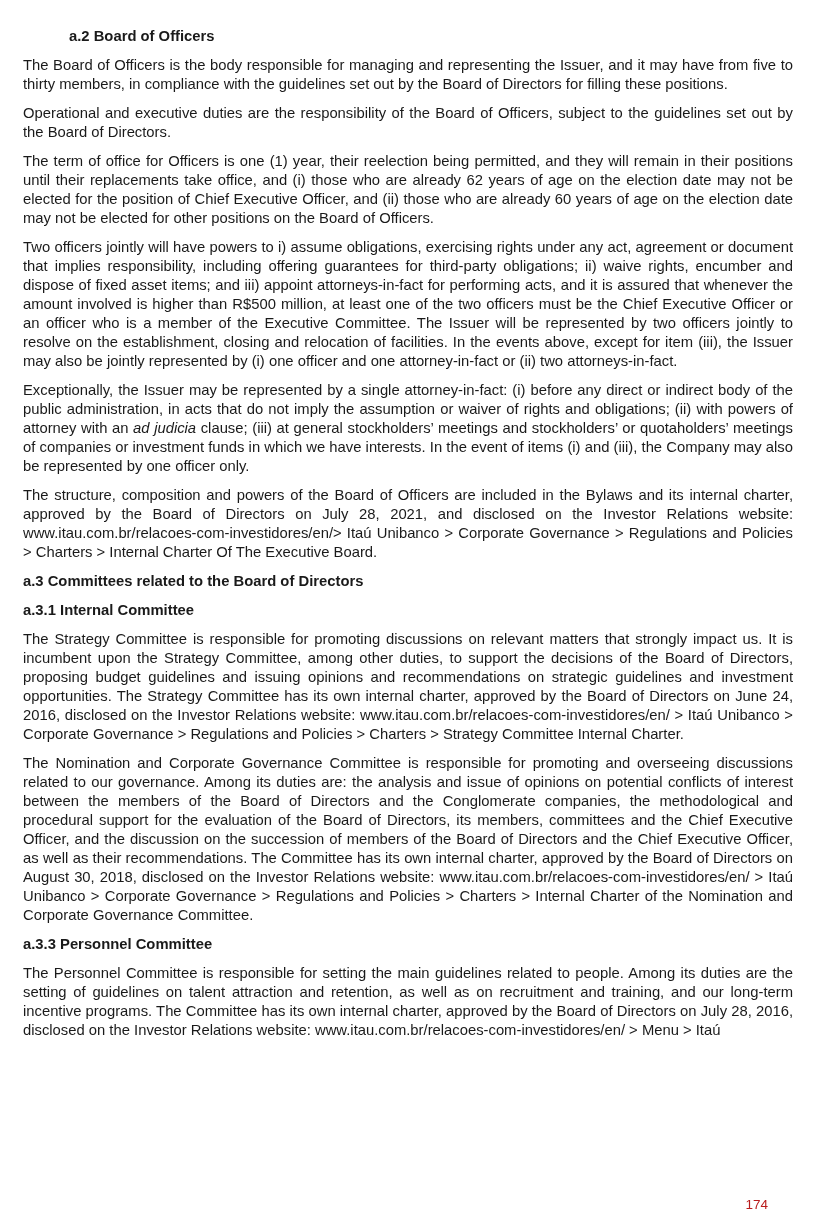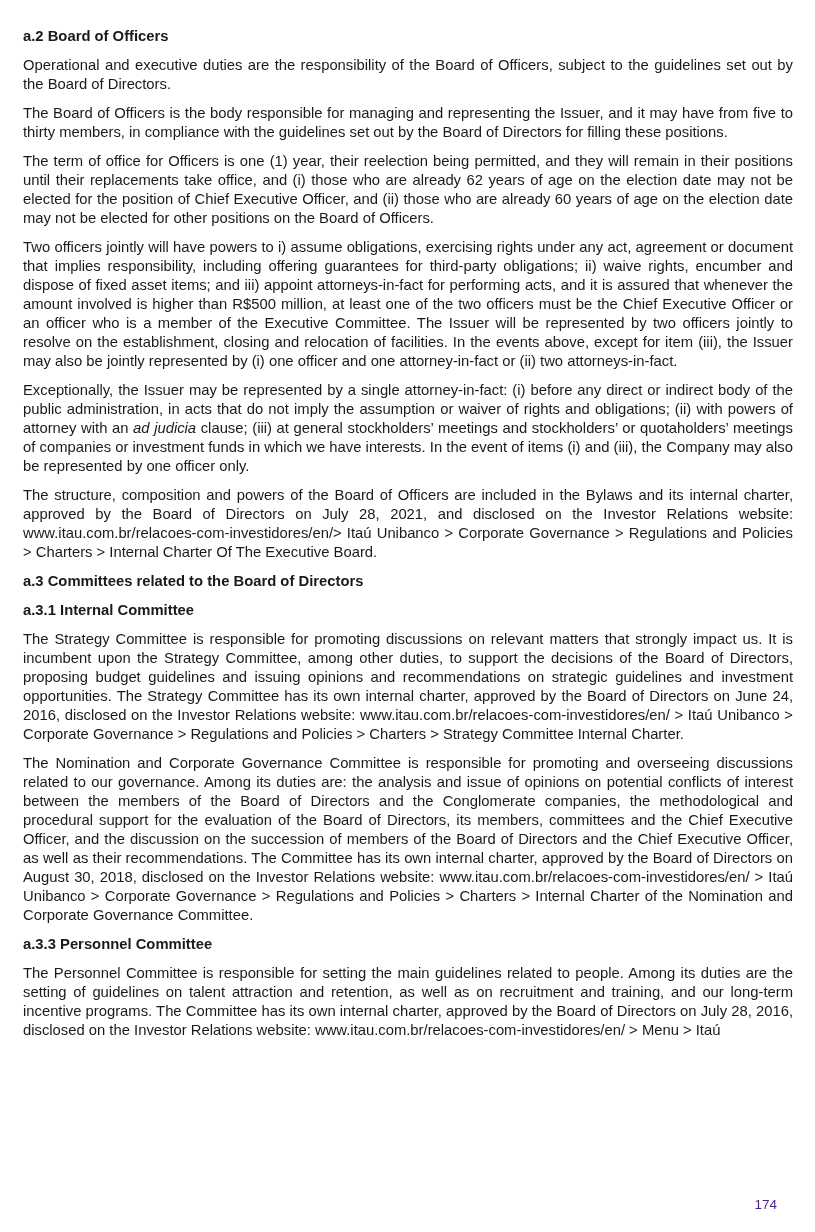--- a/index.html
+++ b/index.html
@@ -26,38 +26,38 @@
     text-align: justify;
     margin: 0 0 10px 0;
   }
   .content h2.heading {
     font-size: 14.8px;
     line-height: 19px;
     font-weight: bold;
     margin: 5px 0 10px 0;
     text-align: left;
   }
-  .content h2.heading:first-child { margin-top: 0; }
+  .content h2.heading:first-child { margin-top: 0; margin-left: 46px; }
   .content em { font-style: italic; }
   .page-number {
     position: absolute;
     top: 1197px;
-    right: 38px;
+    right: 47px;
     font-size: 13.5px;
-    color: #4c1d95;
+    color: #b91c1c;
   }
 </style>
 </head>
 <body>
 
 <div class="page">
   <main class="content">
       <h2 class="heading"><span>a.2 Board of Officers</span></h2>
+      <p class="paragraph"><span>The Board of Officers is the body responsible for managing and representing the Issuer, and it may have from five to thirty members, in compliance with the guidelines set out by the Board of Directors for filling these positions.</span></p>
       <p class="paragraph"><span>Operational and executive duties are the responsibility of the Board of Officers, subject to the guidelines set out by the Board of Directors.</span></p>
-      <p class="paragraph"><span>The Board of Officers is the body responsible for managing and representing the Issuer, and it may have from five to thirty members, in compliance with the guidelines set out by the Board of Directors for filling these positions.</span></p>
       <p class="paragraph"><span>The term of office for Officers is one (1) year, their reelection being permitted, and they will remain in their positions until their replacements take office, and (i) those who are already 62 years of age on the election date may not be elected for the position of Chief Executive Officer, and (ii) those who are already 60 years of age on the election date may not be elected for other positions on the Board of Officers.</span></p>
       <p class="paragraph"><span>Two officers jointly will have powers to i) assume obligations, exercising rights under any act, agreement or document that implies responsibility, including offering guarantees for third-party obligations; ii) waive rights, encumber and dispose of fixed asset items; and iii) appoint attorneys-in-fact for performing acts, and it is assured that whenever the amount involved is higher than R$500 million, at least one of the two officers must be the Chief Executive Officer or an officer who is a member of the Executive Committee. The Issuer will be represented by two officers jointly to resolve on the establishment, closing and relocation of facilities. In the events above, except for item (iii), the Issuer may also be jointly represented by (i) one officer and one attorney-in-fact or (ii) two attorneys-in-fact.</span></p>
       <p class="paragraph"><span>Exceptionally, the Issuer may be represented by a single attorney-in-fact: (i) before any direct or indirect body of the public administration, in acts that do not imply the assumption or waiver of rights and obligations; (ii) with powers of attorney with an </span><em>ad judicia</em><span> clause; (iii) at general stockholders’ meetings and stockholders’ or quotaholders’ meetings of companies or investment funds in which we have interests. In the event of items (i) and (iii), the Company may also be represented by one officer only.</span></p>
       <p class="paragraph"><span>The structure, composition and powers of the Board of Officers are included in the Bylaws and its internal charter, approved by the Board of Directors on July 28, 2021, and disclosed on the Investor Relations website: www.itau.com.br/relacoes-com-investidores/en/&gt; Itaú Unibanco &gt; Corporate Governance &gt; Regulations and Policies &gt; Charters &gt; Internal Charter Of The Executive Board.</span></p>
       <h2 class="heading"><span>a.3 Committees related to the Board of Directors</span></h2>
       <h2 class="heading"><span>a.3.1 Internal Committee</span></h2>
       <p class="paragraph"><span>The Strategy Committee is responsible for promoting discussions on relevant matters that strongly impact us. It is incumbent upon the Strategy Committee, among other duties, to support the decisions of the Board of Directors, proposing budget guidelines and issuing opinions and recommendations on strategic guidelines and investment opportunities. The Strategy Committee has its own internal charter, approved by the Board of Directors on June 24, 2016, disclosed on the Investor Relations website: www.itau.com.br/relacoes-com-investidores/en/ &gt; Itaú Unibanco &gt; Corporate Governance &gt; Regulations and Policies &gt; Charters &gt; Strategy Committee Internal Charter.</span></p>
       <p class="paragraph"><span>The Nomination and Corporate Governance Committee is responsible for promoting and overseeing discussions related to our governance. Among its duties are: the analysis and issue of opinions on potential conflicts of interest between the members of the Board of Directors and the Conglomerate companies, the methodological and procedural support for the evaluation of the Board of Directors, its members, committees and the Chief Executive Officer, and the discussion on the succession of members of the Board of Directors and the Chief Executive Officer, as well as their recommendations. The Committee has its own internal charter, approved by the Board of Directors on August 30, 2018, disclosed on the Investor Relations website: www.itau.com.br/relacoes-com-investidores/en/ &gt; Itaú Unibanco &gt; Corporate Governance &gt; Regulations and Policies &gt; Charters &gt; Internal Charter of the Nomination and Corporate Governance Committee.</span></p>
       <h2 class="heading"><span>a.3.3 Personnel Committee</span></h2>
       <p class="paragraph"><span>The Personnel Committee is responsible for setting the main guidelines related to people. Among its duties are the setting of guidelines on talent attraction and retention, as well as on recruitment and training, and our long-term incentive programs. The Committee has its own internal charter, approved by the Board of Directors on July 28, 2016, disclosed on the Investor Relations website: www.itau.com.br/relacoes-com-investidores/en/ &gt; Menu &gt; Itaú</span></p>

